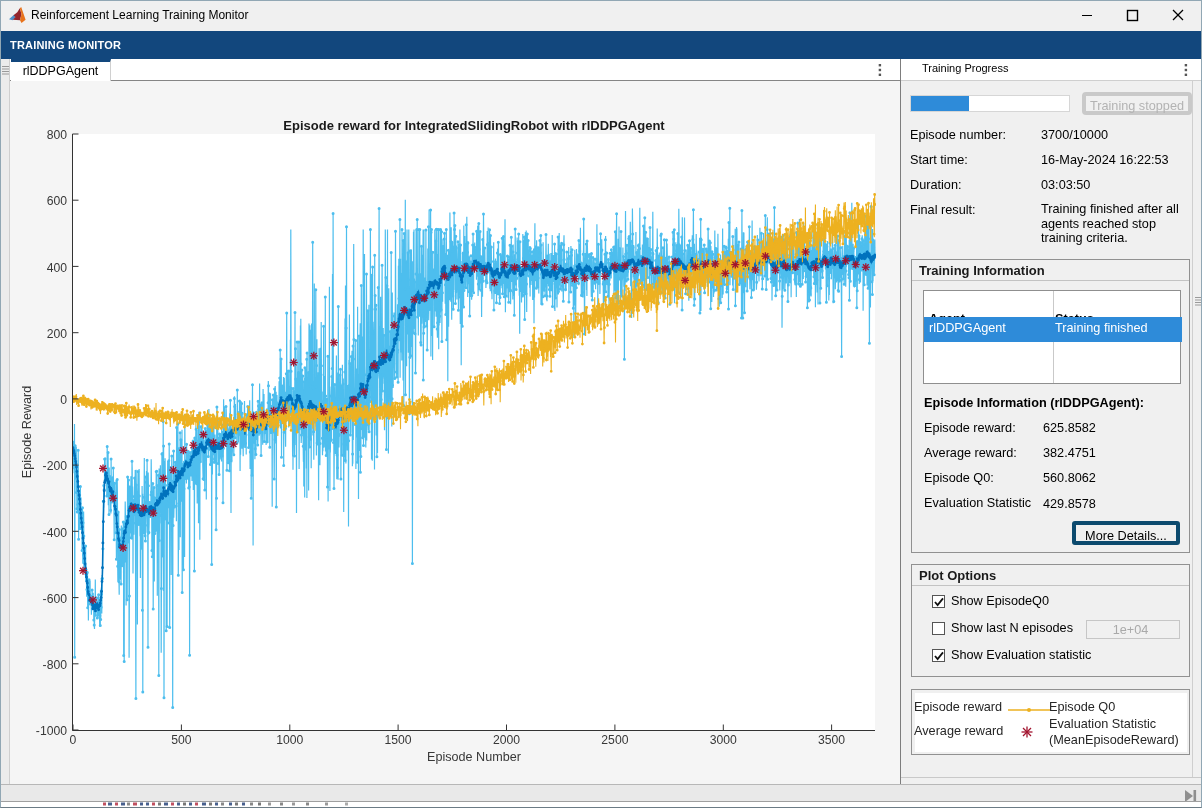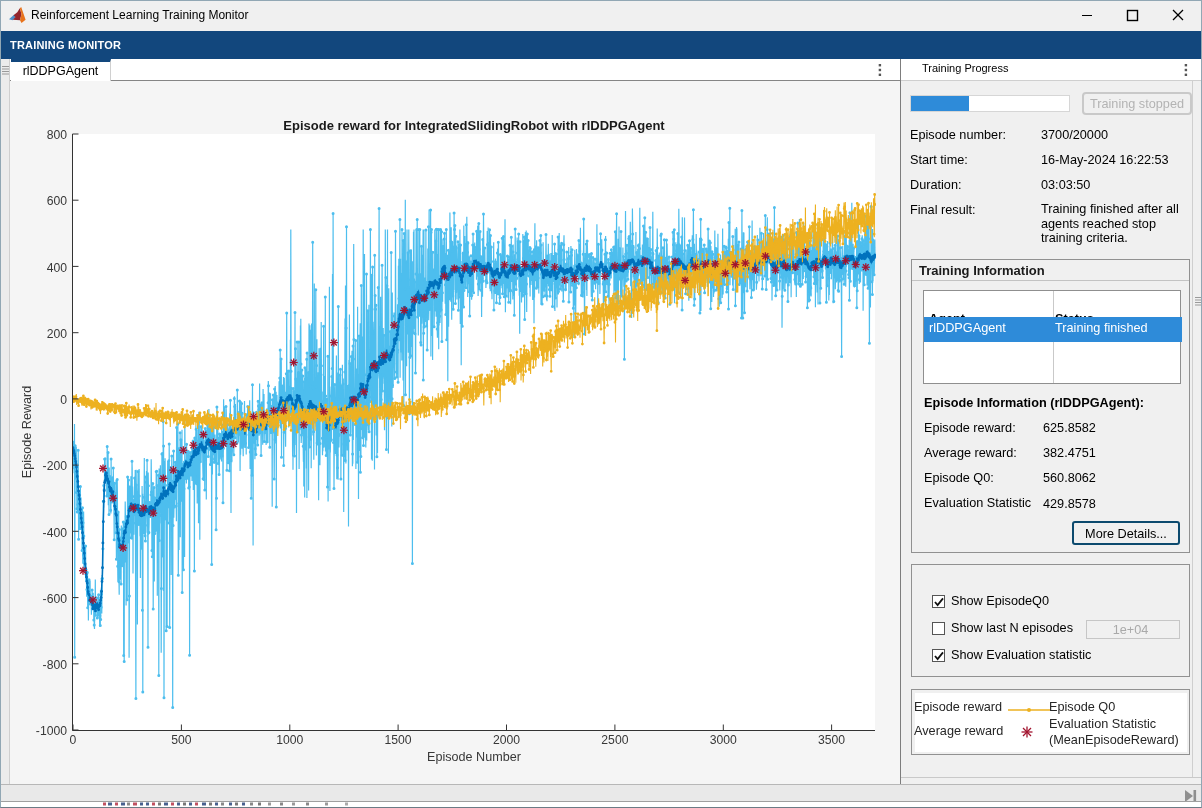--- a/index.html
+++ b/index.html
@@ -15,21 +15,21 @@
 #figure{left:10px;top:81px;width:890px;height:703px;background:#f5f5f5}
 #rpanel{left:901px;top:59px;width:301px;height:725px;background:#f0f0f0}
 #rphead{left:0;top:0;width:301px;height:22px;background:#fff;border-bottom:1px solid #cfcfcf}
 #rphead b{position:absolute;left:21px;top:3px;font-size:11px;font-weight:normal;color:#000}
 #rrail{left:1192px;top:81px;width:10px;height:696px;background:#f0f0f0;border-left:1px solid #cfcfcf}
 #botstrip{left:0;top:784px;width:1202px;height:24px;background:#e9e9e9;border-top:1px solid #b7b7b7}
 .panelbox{position:absolute;border:1px solid #919191}
 .pbhead{position:absolute;left:0;top:0;right:0;height:21px;border-bottom:1px solid #c3c3c3;font-size:13px;font-weight:bold;color:#1a1a1a;padding:3px 0 0 7px}
 .lab{position:absolute;font-size:12.7px;color:#000}
 .val{position:absolute;font-size:12.7px;color:#000}
-.btn{position:absolute;border:2px solid #0c4a6e;border-radius:3px;font-size:12.7px;text-align:center;color:#000;background:#f0f0f0}
+.btn{position:absolute;border:4px solid #0c4a6e;border-radius:3px;font-size:12.7px;text-align:center;color:#000;background:#f0f0f0}
 .cb{position:absolute;width:13px;height:13px;background:#fff;border:1px solid #555}
 svg text{font-family:"Liberation Sans",sans-serif}
 </style></head><body>
 <div class="abs" style="left:0;top:0;width:1202px;height:808px;border:1px solid #91a7b4;border-bottom-color:#6b7b85;z-index:99;pointer-events:none"></div>
 <div class="abs" id="titlebar">
  <svg class="abs" style="left:8px;top:6px" width="19" height="19" viewBox="0 0 19 19">
   <path d="M1 13.2 L6 8.8 L8 10.8 L4.6 14.2 Z" fill="#4d8fc9"></path>
   <path d="M4.8 13.8 L7.5 11 L5.5 9.2 L9.3 6.2 L11.8 2.2 L13.5 8 L12 14.2 Z" fill="#93262c"></path>
   <path d="M11.8 2.2 L13.2 1 L17.6 13.8 L13.5 17 L12 14.2 L13.5 8 Z" fill="#e8731c"></path>
  </svg>
@@ -225,21 +225,21 @@
           <rect x="6.7" y="11.6" width="2.4" height="2.4"></rect>
         </g>
       </svg>
  </div>
 
  <div class="abs" style="left:9px;top:36px;width:160px;height:17px;background:#fff;border:1px solid #d6d6d6">
   <div class="abs" style="left:0;top:0;width:58px;height:15px;background:#2e8bd9"></div>
     </div>
  <div class="btn" style="left:181px;top:33px;width:110px;height:23px;line-height:21px;color:#b3b3b3;border-color:#c9c9c9;border-radius:4px">Training stopped</div>
  <div class="lab" style="left:9px;top:69px">Episode number:</div>
-    <div class="val" style="left:140px;top:69px">3700/20000</div>
+    <div class="val" style="left:140px;top:69px">3700/10000</div>
  <div class="lab" style="left:9px;top:94px">Start time:</div>
     <div class="val" style="left:140px;top:94px">16-May-2024 16:22:53</div>
  <div class="lab" style="left:9px;top:119px">Duration:</div>
     <div class="val" style="left:140px;top:119px">03:03:50</div>
  <div class="lab" style="left:9px;top:144px">Final result:</div>
  <div class="val" style="left:140px;top:143px;width:152px;line-height:14.6px">Training finished after all agents reached stop training criteria.</div>
  <div class="panelbox" style="left:10px;top:200px;width:279px;height:294px">
   <div class="pbhead">Training Information</div>
   <div class="abs" style="left:11px;top:30px;width:258px;height:94px;background:#fff;border:1px solid #8f8f8f">
     <div class="abs" style="left:0;top:16px;width:258px;height:25px;border-bottom:1px solid #14b8a6">
@@ -257,20 +257,21 @@
       <div class="val" style="left:131px;top:161px">625.8582</div>
   <div class="lab" style="left:12px;top:186px">Average reward:</div>
       <div class="val" style="left:131px;top:186px">382.4751</div>
   <div class="lab" style="left:12px;top:211px">Episode Q0:</div>
       <div class="val" style="left:131px;top:211px">560.8062</div>
   <div class="lab" style="left:12px;top:236px">Evaluation Statistic</div>
       <div class="val" style="left:131px;top:237px">429.8578</div>
   <div class="btn" style="left:160px;top:261px;width:108px;height:24px;line-height:22px">More Details...</div>
  </div>
  <div class="panelbox" style="left:10px;top:505px;width:279px;height:113px">
+  <div class="pbhead">Plot Options</div>
   <div class="cb" style="left:20px;top:30px"></div>
   <svg class="abs" style="left:21px;top:31px" width="12" height="12" viewBox="0 0 12 12">
         <path d="M2 6 L4.6 9 L10 2.4" fill="none" stroke="#111" stroke-width="1.8"></path>
       </svg>
   <div class="lab" style="left:39px;top:29px">Show EpisodeQ0</div>
   <div class="cb" style="left:20px;top:57px"></div>
   <div class="lab" style="left:39px;top:56px">Show last N episodes</div>
   <div class="abs" style="left:174px;top:55px;width:94px;height:19px;background:#f0f0f0;border:1px solid #c6c6c6;font-size:12.7px;color:#a9a9a9;text-align:center;line-height:18px;padding-right:5px">1e+04</div>
   <div class="cb" style="left:20px;top:84px"></div>
   <svg class="abs" style="left:21px;top:85px" width="12" height="12" viewBox="0 0 12 12">

